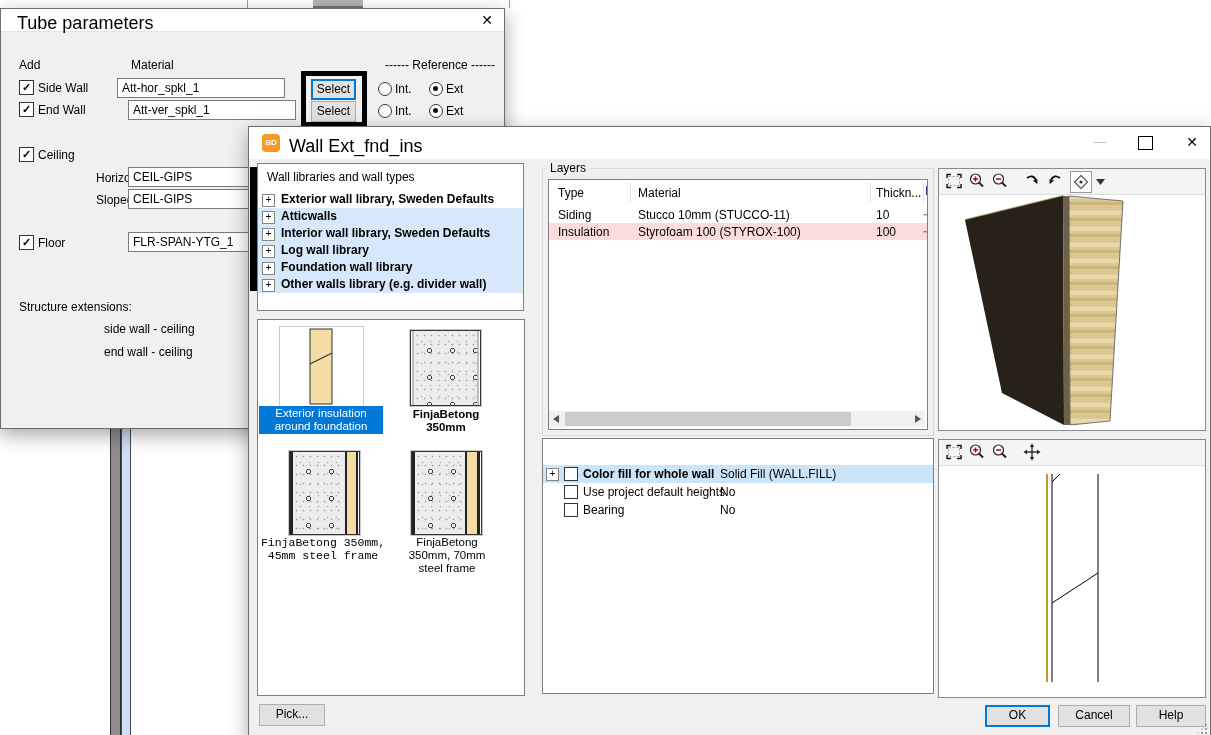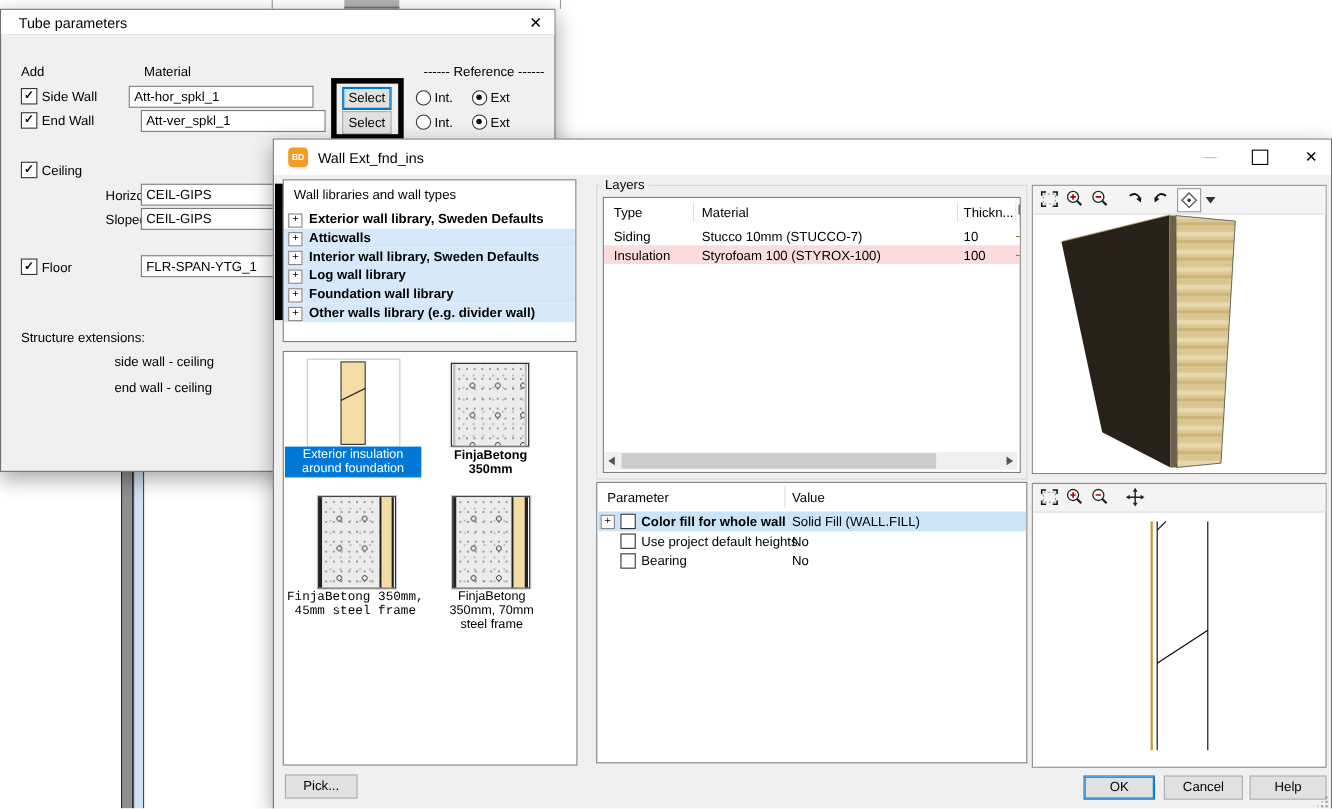--- a/index.html
+++ b/index.html
@@ -2,21 +2,21 @@
 <html><head>
 <meta charset="utf-8">
 <style>
   html,body{margin:0;padding:0;background:#fff;}
   #canvas{position:relative;width:1211px;height:735px;background:#ffffff;overflow:hidden;
           font-family:"Liberation Sans",sans-serif;font-size:12px;color:#000;}
   .abs{position:absolute;}
   
   .dlg{position:absolute;background:#f0f0f0;border:1px solid #6e6e6e;box-shadow:0 6px 18px rgba(0,0,0,.35);}
   .titlebar{position:absolute;left:0;top:0;right:0;background:#fff;}
-  .titletext{position:absolute;font-size:13px;white-space:nowrap;}
+  .titletext{position:absolute;font-size:18px;white-space:nowrap;}
   .winbtn{position:absolute;text-align:center;color:#000;cursor:default;}
   
   .cb{position:absolute;width:13px;height:13px;background:#fff;border:1px solid #333;
       font-size:11px;line-height:12px;text-align:center;font-weight:bold;}
   .radio{position:absolute;width:12px;height:12px;border:1px solid #333;border-radius:50%;background:#fff;}
   .radio.sel::after{content:"";position:absolute;left:2.5px;top:2.5px;width:5px;height:5px;border-radius:50%;background:#111;}
   .input{position:absolute;height:18px;background:#fff;border:1px solid #7a7a7a;padding:0 4px;line-height:18px;white-space:nowrap;overflow:hidden;}
   .btn{position:absolute;background:#e1e1e1;border:1px solid #adadad;text-align:center;line-height:19px;font-size:12px;}
   .btn.focus{border:1px solid #0078d7;box-shadow:inset 0 0 0 1px #0078d7;}
   .lbl{position:absolute;white-space:nowrap;}
@@ -195,45 +195,40 @@
         <span class="hdrline" style="left:81px;"></span>
         <span class="lbl" style="left:89px;top:6px;">Material</span>
         <span class="hdrline" style="left:321px;"></span>
         <span class="lbl" style="left:327px;top:6px;">Thickn...</span>
         <span class="hdrline" style="left:374px;"></span>
         <span class="abs" style="left:377px;top:6px;width:2px;height:9px;background:#43307a;"></span>
       </div>
 
       <div class="abs" style="left:0;top:26px;width:100%;height:17px;background:#fff;">
         <span class="lbl" style="left:9px;top:2px;">Siding</span>
-        <span class="lbl" style="left:89px;top:2px;">Stucco 10mm (STUCCO-7)</span>
+        <span class="lbl" style="left:89px;top:2px;">Stucco 10mm (STUCCO-11)</span>
         <span class="lbl" style="left:327px;top:2px;">10</span>
         <span class="lbl" style="left:374px;top:2px;color:#7d5c12;">~</span>
       </div>
 
       <div class="abs" style="left:0;top:43px;width:100%;height:17px;background:#fbdcdc;">
         <span class="lbl" style="left:9px;top:2px;">Insulation</span>
         <span class="lbl" style="left:89px;top:2px;">Styrofoam 100 (STYROX-100)</span>
         <span class="lbl" style="left:327px;top:2px;">100</span>
         <span class="lbl" style="left:374px;top:2px;color:#7d5c12;">~</span>
       </div>
 
       <div class="sbar" style="left:0;top:231px;width:376px;height:16px;">
         <span class="sarrow" style="left:4px;top:4px;border-width:4px 6px 4px 0;border-color:transparent #555 transparent transparent;"></span>
         <div class="sthumb" style="left:16px;top:1px;width:286px;height:14px;"></div>
         <span class="sarrow" style="right:4px;top:4px;border-width:4px 0 4px 6px;border-color:transparent transparent transparent #555;"></span>
       </div>
     </div>
 
     <div class="sunken" style="left:293px;top:311px;width:390px;height:254px;">
-      <div class="abs" style="left:0;top:0;width:100%;height:26px;">
-        <span class="lbl" style="left:9px;top:6px;">Parameter</span>
-        <span class="hdrline" style="left:170px;"></span>
-        <span class="lbl" style="left:177px;top:6px;">Value</span>
-      </div>
       <div class="abs" style="left:0;top:26px;width:100%;height:18px;background:#cce4f7;">
         <span class="plusbox" style="left:3px;top:3px;">+</span>
         <span class="cb" style="left:21px;top:2px;width:12px;height:12px;background:#fff;"></span>
         <span class="lbl" style="left:40px;top:2px;font-weight:bold;">Color fill for whole wall</span>
         <span class="lbl" style="left:177px;top:2px;">Solid Fill  (WALL.FILL)</span>
       </div>
       <div class="abs" style="left:0;top:44px;width:100%;height:18px;">
         <span class="cb" style="left:21px;top:2px;width:12px;height:12px;background:#fff;"></span>
         <span class="lbl" style="left:40px;top:2px;">Use project default heights</span>
         <span class="lbl" style="left:177px;top:2px;">No</span>

